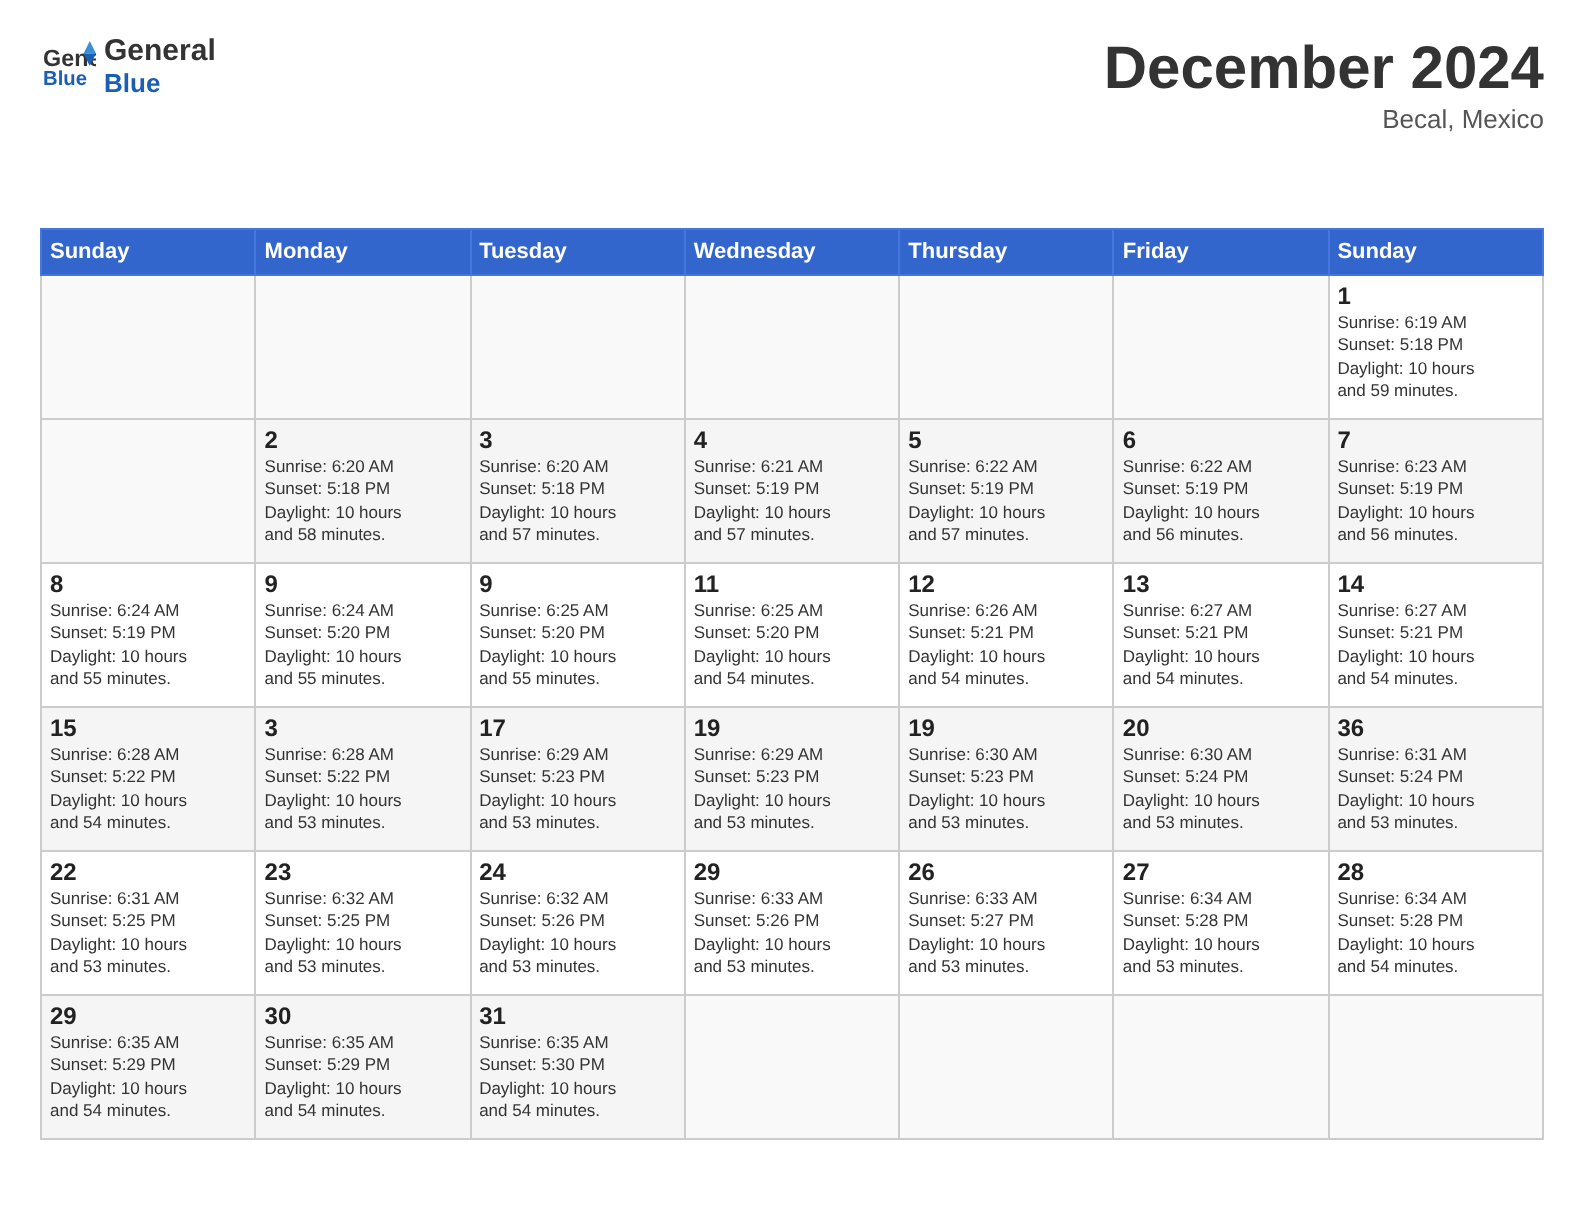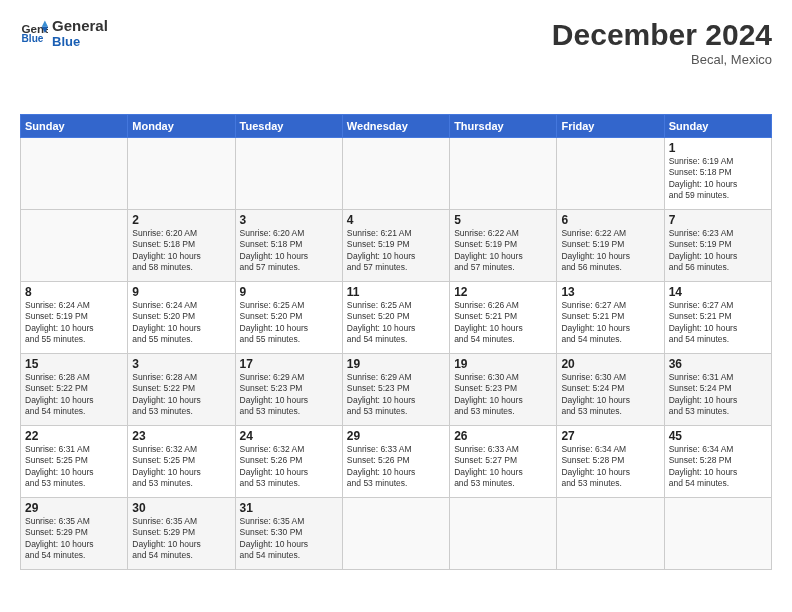--- a/index.html
+++ b/index.html
@@ -239,21 +239,21 @@
           </td>
           <td>
             <span class="day-num">26</span>
             <div class="day-info">Sunrise: 6:33 AM<br>Sunset: 5:27 PM<br>Daylight: 10 hours<br>and 53 minutes.</div>
           </td>
           <td>
             <span class="day-num">27</span>
             <div class="day-info">Sunrise: 6:34 AM<br>Sunset: 5:28 PM<br>Daylight: 10 hours<br>and 53 minutes.</div>
           </td>
           <td>
-            <span class="day-num">45</span>
+            <span class="day-num">28</span>
             <div class="day-info">Sunrise: 6:34 AM<br>Sunset: 5:28 PM<br>Daylight: 10 hours<br>and 54 minutes.</div>
           </td>
         </tr>
         <tr>
           <td>
             <span class="day-num">29</span>
             <div class="day-info">Sunrise: 6:35 AM<br>Sunset: 5:29 PM<br>Daylight: 10 hours<br>and 54 minutes.</div>
           </td>
           <td>
             <span class="day-num">30</span>

